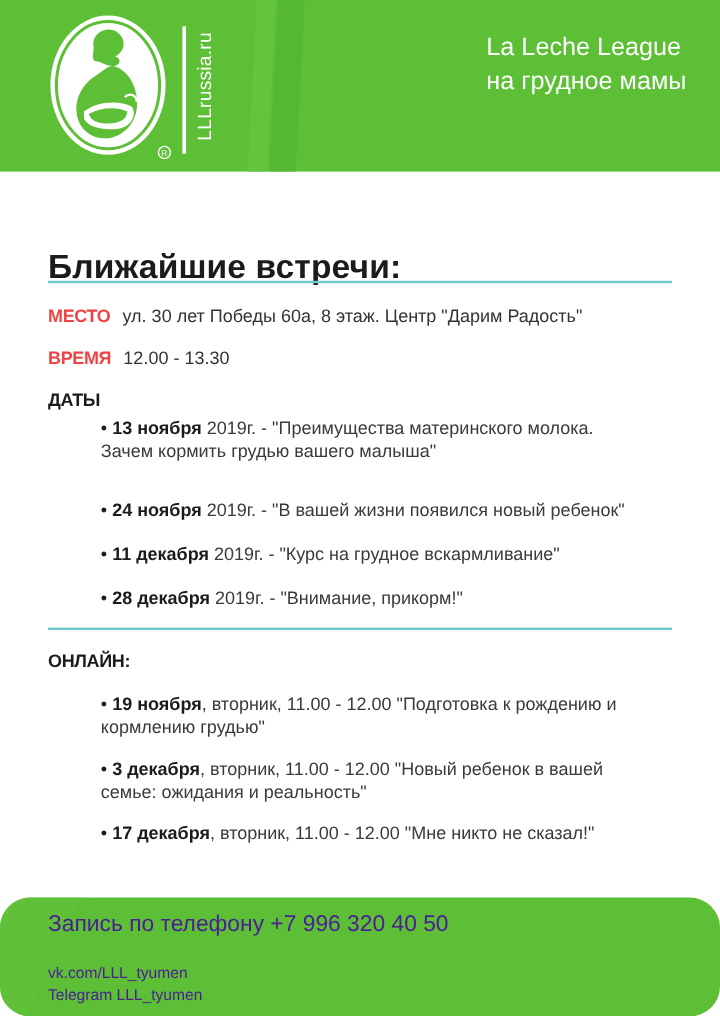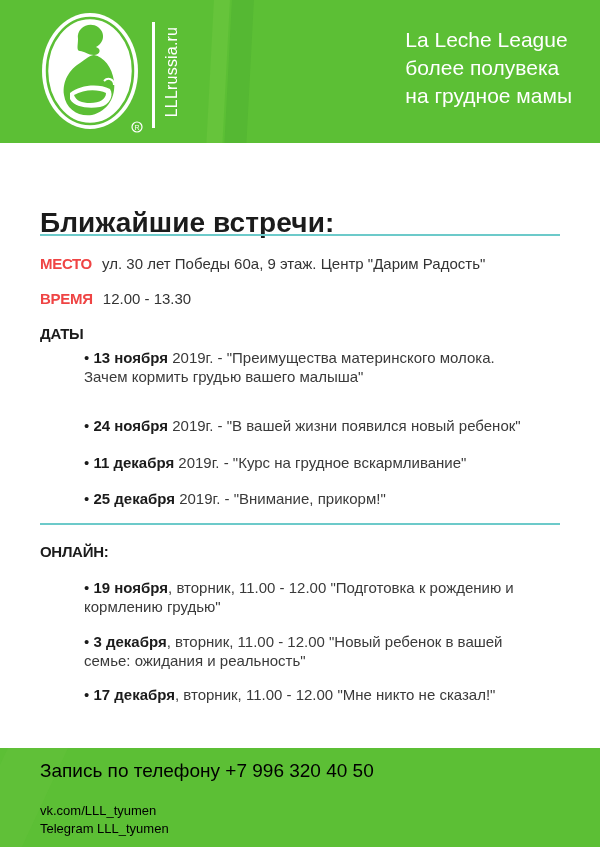--- a/index.html
+++ b/index.html
@@ -51,21 +51,21 @@
     position: absolute; left: 40px; font-size: 15px; font-weight: bold; color: #1b1b1b; letter-spacing: -0.3px;
   }
   .event {
     position: absolute; left: 84px; width: 480px; font-size: 15px; line-height: 19px; color: #3a3a3a;
   }
   .event .bullet { color: #1b1b1b; }
   .event b { color: #1b1b1b; }
 
   .footer {
     position: absolute; left: 0; top: 748px; width: 600px; height: 99px;
-    background: #5cbf35; color: #000000; overflow: hidden;
+    background: #5cbf35; color: #4c1d95; overflow: hidden; border-radius: 25px;
   }
   .footer .diag {
     position: absolute; left: -20px; top: -20px; width: 60px; height: 160px;
     background: #63c23a; transform: skewX(-25deg); opacity: 0.6;
   }
   .footer .phone { position: absolute; left: 40px; top: 12px; font-size: 19px; }
   .footer .line { position: absolute; left: 40px; font-size: 13px; }
 </style>
 </head>
 <body>
@@ -88,31 +88,30 @@
 
     <circle cx="97" cy="116" r="5" fill="none" stroke="#ffffff" stroke-width="1.2"></circle>
     <text x="97" y="119" font-size="7" text-anchor="middle" fill="#ffffff" font-family="Liberation Sans, sans-serif">R</text>
   </svg>
 
   <div class="logo-rule"></div>
   <div class="logo-url">LLLrussia.ru</div>
 
   <div class="tagline">
     <div>La Leche League</div>
-    <div>более полувека</div>
     <div>на грудное мамы</div>
   </div>
 </div>
 
 <div class="title">Ближайшие встречи:</div>
 <div class="divider" style="top:234px"></div>
 
 <div class="info-row" style="top:255px">
   <span class="lbl">МЕСТО</span>
-  <span>ул. 30 лет Победы 60а, 9 этаж. Центр "Дарим Радость"</span>
+  <span>ул. 30 лет Победы 60а, 8 этаж. Центр "Дарим Радость"</span>
 </div>
 <div class="info-row" style="top:290px">
   <span class="lbl">ВРЕМЯ</span>
   <span>12.00 - 13.30</span>
 </div>
 <div class="section-label" style="top:325px">ДАТЫ</div>
 
 <div class="event" style="top:348px">
   <span class="bullet">•</span>
   <b>13 ноября</b><span> 2019г. - "Преимущества материнского молока.</span><br>
@@ -121,21 +120,21 @@
 <div class="event" style="top:416px">
   <span class="bullet">•</span>
   <b>24 ноября</b><span> 2019г. - "В вашей жизни появился новый ребенок"</span>
 </div>
 <div class="event" style="top:453px">
   <span class="bullet">•</span>
   <b>11 декабря</b><span> 2019г. - "Курс на грудное вскармливание"</span>
 </div>
 <div class="event" style="top:489px">
   <span class="bullet">•</span>
-  <b>25 декабря</b><span> 2019г. - "Внимание, прикорм!"</span>
+  <b>28 декабря</b><span> 2019г. - "Внимание, прикорм!"</span>
 </div>
 
 <div class="divider" style="top:523px"></div>
 
 <div class="section-label" style="top:543px">ОНЛАЙН:</div>
 
 <div class="event" style="top:578px">
   <span class="bullet">•</span>
   <b>19 ноября</b><span>, вторник, 11.00 - 12.00 "Подготовка к рождению и</span><br>
   <span>кормлению грудью"</span>

